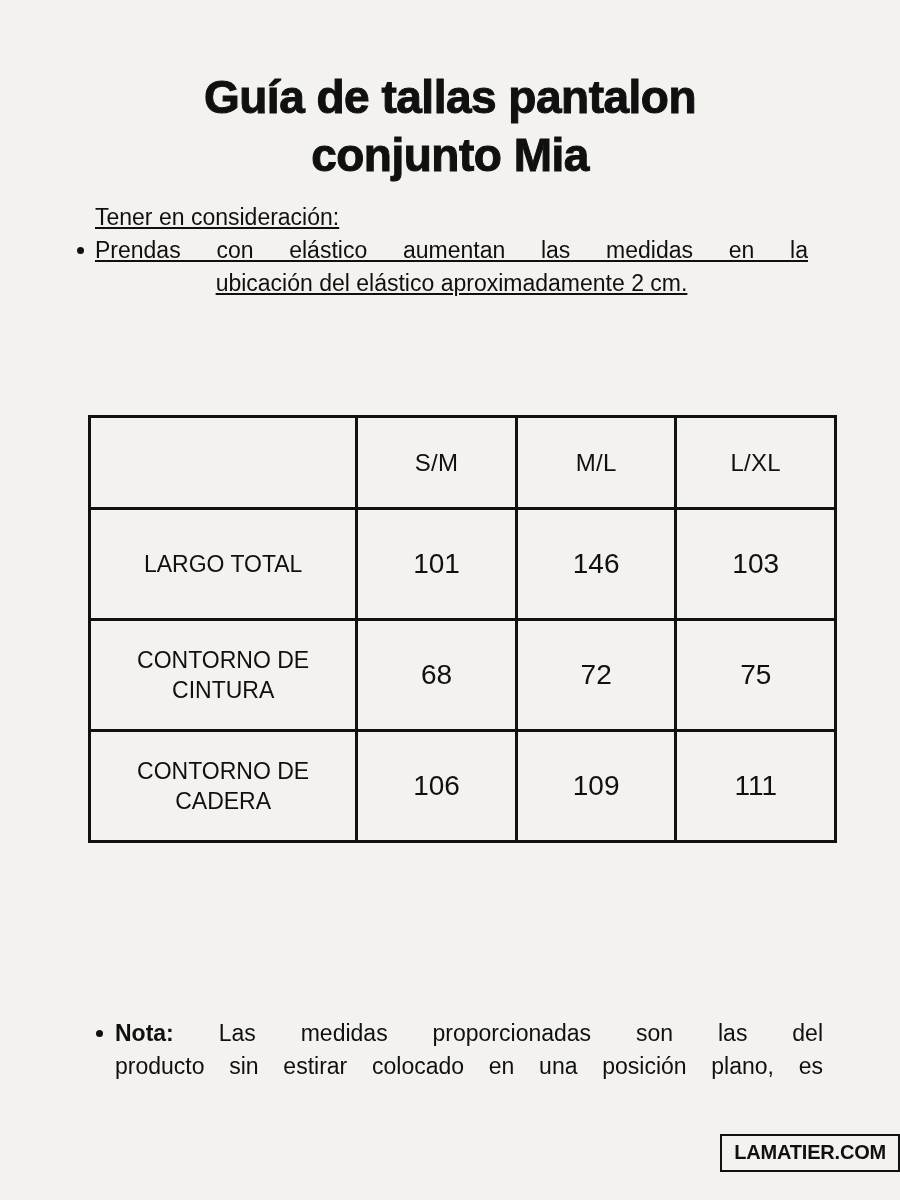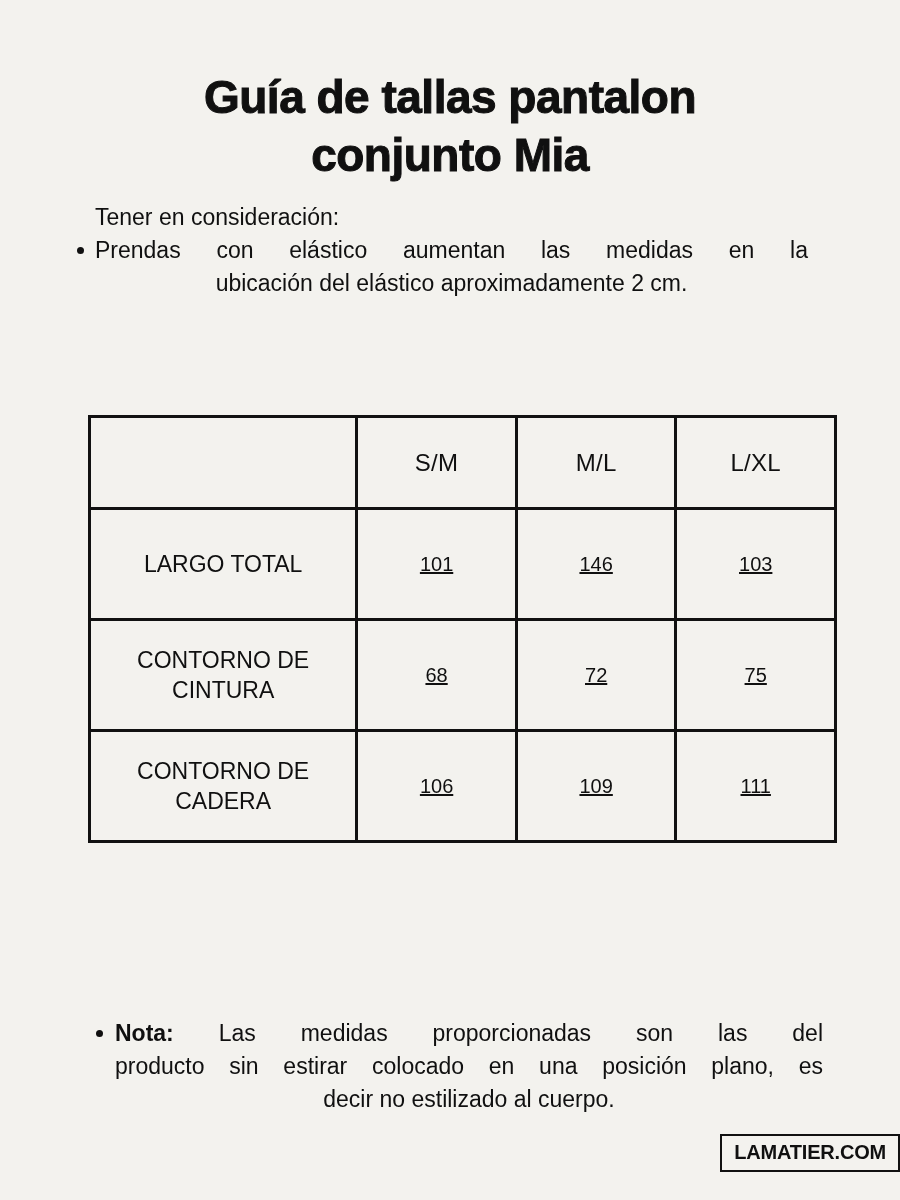--- a/index.html
+++ b/index.html
@@ -30,20 +30,21 @@
   .title span { display: block; }
 
   
   .considerations {
     position: absolute;
     top: 201px;
     left: 95px;
     width: 713px;
     font-size: 23px;
     line-height: 33px;
+    text-decoration: underline;
   }
   .considerations .intro { margin: 0; }
   .bullet-item { position: relative; }
   .dot {
     position: absolute;
     left: -18px;
     top: 13px;
     width: 7px;
     height: 7px;
     border-radius: 50%;
@@ -67,21 +68,21 @@
     vertical-align: middle;
     font-weight: 400;
     padding: 0 10px;
   }
   .size-table thead tr { height: 92px; }
   .size-table tbody tr { height: 111px; }
   .size-table .col-label { width: 263px; }
   .size-table .col-size  { width: 157px; }
   .size-table thead th { font-size: 24px; letter-spacing: 0.3px; }
   .size-table .row-label { font-size: 23px; line-height: 30px; padding: 0 40px; }
-  .size-table .cell-value { font-size: 20px; text-decoration: underline; }
+  .size-table .cell-value { font-size: 28px; }
 
   
   .note {
     position: absolute;
     top: 1017px;
     left: 115px;
     width: 708px;
     font-size: 23px;
     line-height: 33px;
   }
@@ -160,21 +161,20 @@
         <td class="cell-value">109</td>
         <td class="cell-value">111</td>
       </tr>
     </tbody>
   </table>
 
   <div class="note bullet-item">
     <span class="dot"></span>
     <div class="jline"><span class="note-label">Nota:</span> <span>Las medidas proporcionadas son las del</span></div>
     <div class="jline">producto sin estirar colocado en una posición plano, es</div>
-    <div class="lline">decir no estilizado al cuerpo.</div>
   </div>
 
   <div class="footer">
     <div class="brand-box">
       <span>LAMATIER.COM</span>
     </div>
   </div>
 
 </div>
 

